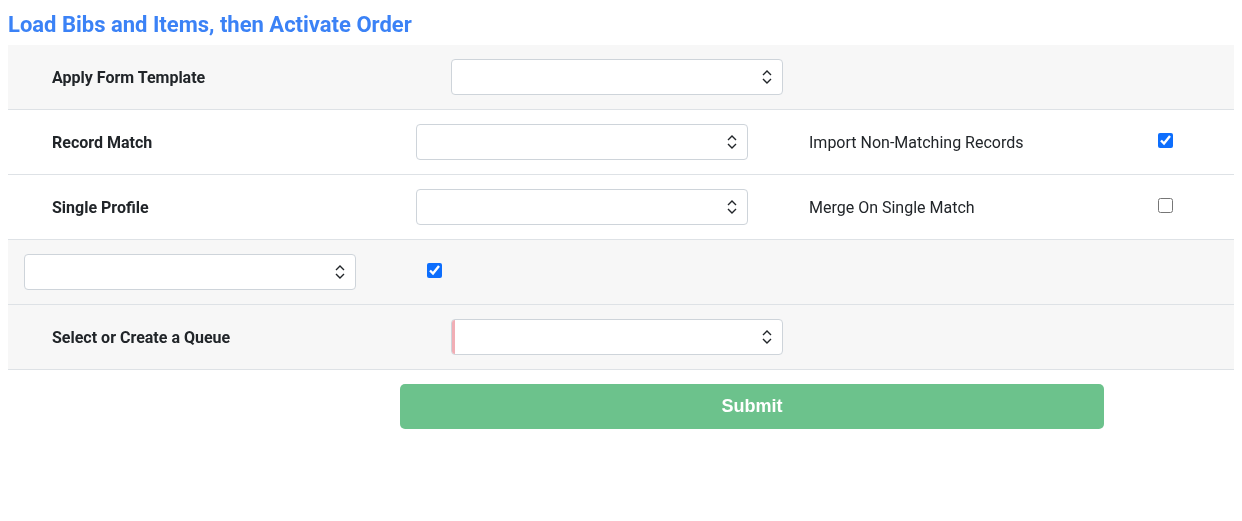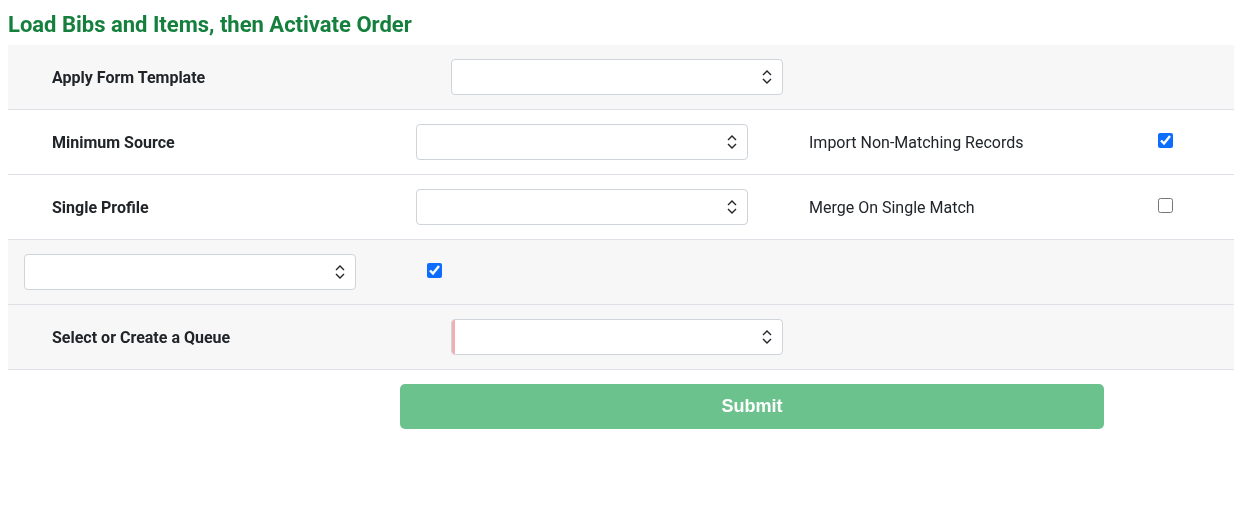--- a/index.html
+++ b/index.html
@@ -10,21 +10,21 @@
   body {
     font-family: -apple-system, BlinkMacSystemFont, "Segoe UI", Roboto, "Helvetica Neue", Arial, sans-serif;
     font-size: 16px;
     color: #212529;
     background: #fff;
     padding: 12px 8px;
   }
   .page-title {
     font-size: 22px;
     font-weight: 700;
-    color: #15803d;
+    color: #3b82f6;
     margin-bottom: 8px;
     padding-left: 0;
   }
   .form-container {
     width: 100%;
   }
   .form-row {
     display: flex;
     align-items: center;
     padding: 14px 16px;
@@ -149,21 +149,21 @@
               <path d="M1 1 L5 5 L9 1" stroke="#212529" stroke-width="1.4" fill="none"></path>
             </svg>
         </div>
       </div>
     </div>
     <div class="right-label-col"></div>
     <div class="check-col"></div>
   </div>
 
   <div class="form-row">
-    <div class="label-col">Minimum Source</div>
+    <div class="label-col">Record Match</div>
     <div class="input-col">
       <div class="combobox">
         <div class="combobox-arrows">
           <svg class="chev" viewBox="0 0 10 6">
               <path d="M1 5 L5 1 L9 5" stroke="#212529" stroke-width="1.4" fill="none"></path>
             </svg>
           <svg class="chev" viewBox="0 0 10 6">
               <path d="M1 1 L5 5 L9 1" stroke="#212529" stroke-width="1.4" fill="none"></path>
             </svg>
         </div>

